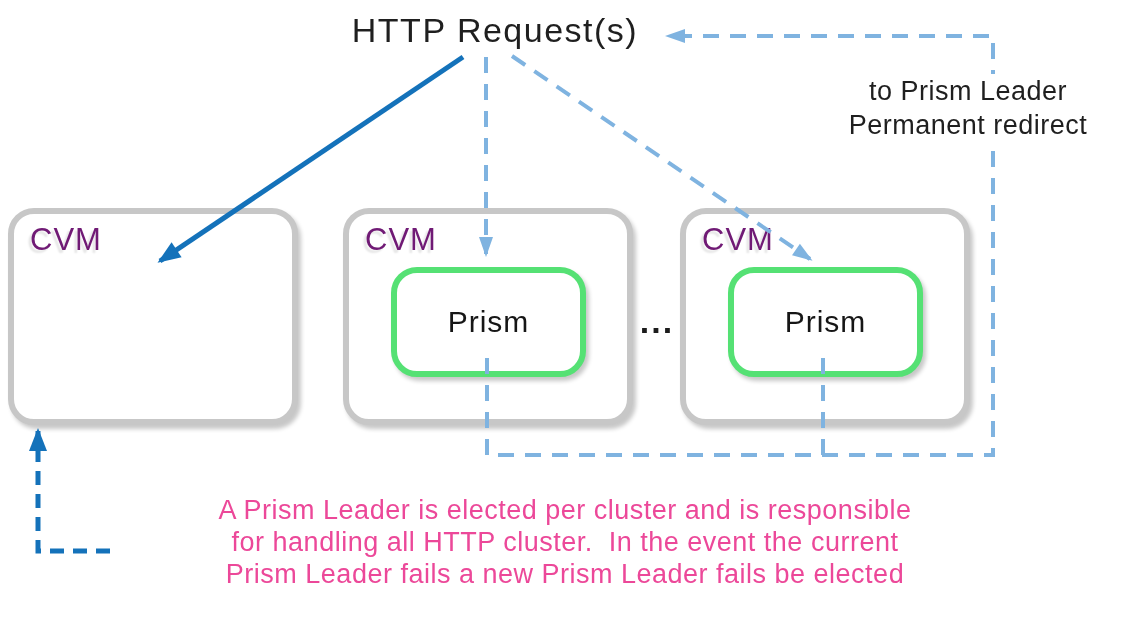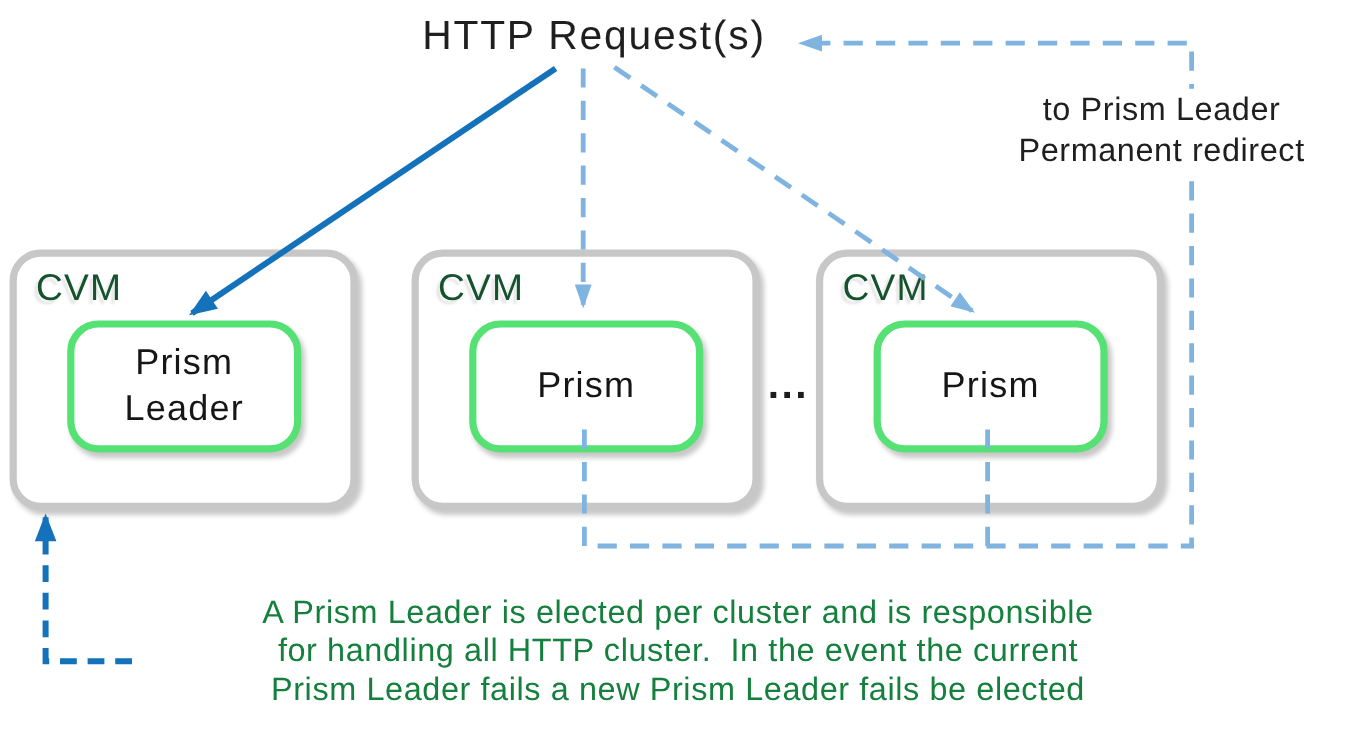--- a/index.html
+++ b/index.html
@@ -26,21 +26,21 @@
     box-shadow: 3px 4px 4px rgba(0,0,0,0.22);
     top: 208px;
     width: 278px;
     height: 205px;
   }
   .cvm-box .cvm-label {
     position: absolute;
     left: 16px; top: 8px;
     font-size: 31px;
     letter-spacing: 1px;
-    color: #14532d;
+    color: #701a75;
     text-shadow: -3px 3px 2px rgba(0,0,0,0.10);
   }
   .node-box {
     position: absolute;
     left: 42px; top: 53px;
     width: 183px; height: 98px;
     background: #ffffff;
     border: 6px solid #55e174;
     border-radius: 26px;
     box-shadow: 3px 4px 4px rgba(0,0,0,0.22);
@@ -84,44 +84,41 @@
     color: #1c1c1c;
   }
   .caption {
     position: absolute;
     left: 85px; top: 494px; width: 960px;
     z-index: 3;
     text-align: center;
     font-size: 27px;
     line-height: 32px;
     letter-spacing: 0.5px;
-    color: #15803d;
+    color: #ec4899;
   }
   .caption .cap-line { white-space: pre-wrap; }
   .dashed-light { fill: none; stroke-width: 4; stroke-dasharray: 16 11; }
   .dashed-dark  { fill: none; stroke-width: 5; stroke-dasharray: 14 9; }
   .solid-dark   { fill: none; stroke-width: 5; }
 </style>
 </head>
 <body>
 
 <div class="canvas">
 
   <div class="diagram-title">HTTP Request(s)</div>
 
   <div class="redirect-note">
     <div>to Prism Leader</div>
     <div>Permanent redirect</div>
   </div>
 
   <div class="cvm-box" style="left:8px;">
     <div class="cvm-label">CVM</div>
-    <div class="node-box">
-      <div class="node-label">Prism Leader</div>
-    </div>
   </div>
 
   <div class="cvm-box" style="left:343px;">
     <div class="cvm-label">CVM</div>
     <div class="node-box">
       <div class="node-label">Prism</div>
     </div>
   </div>
 
   <div class="ellipsis">...</div>

